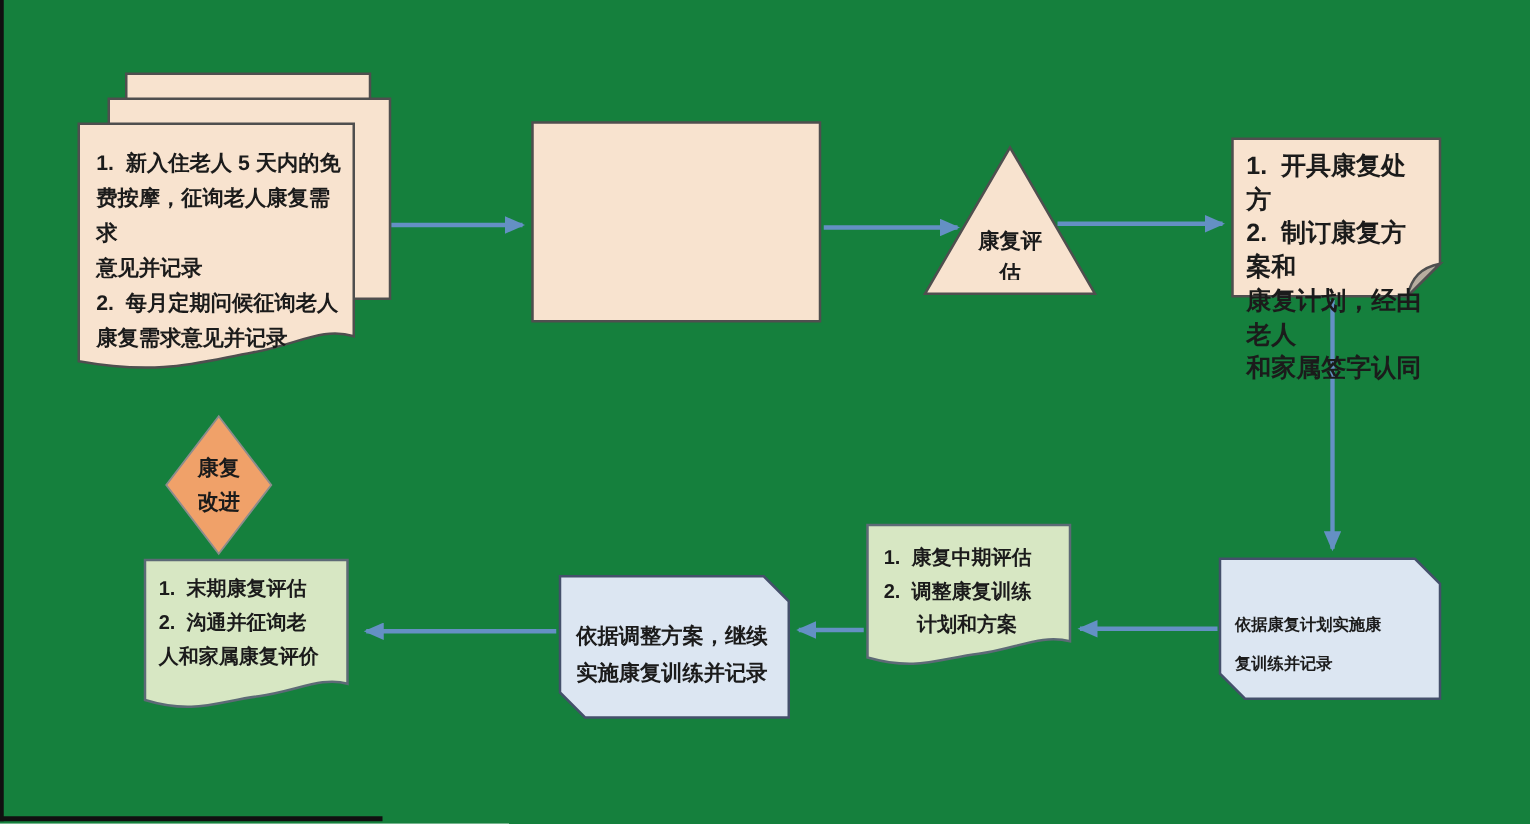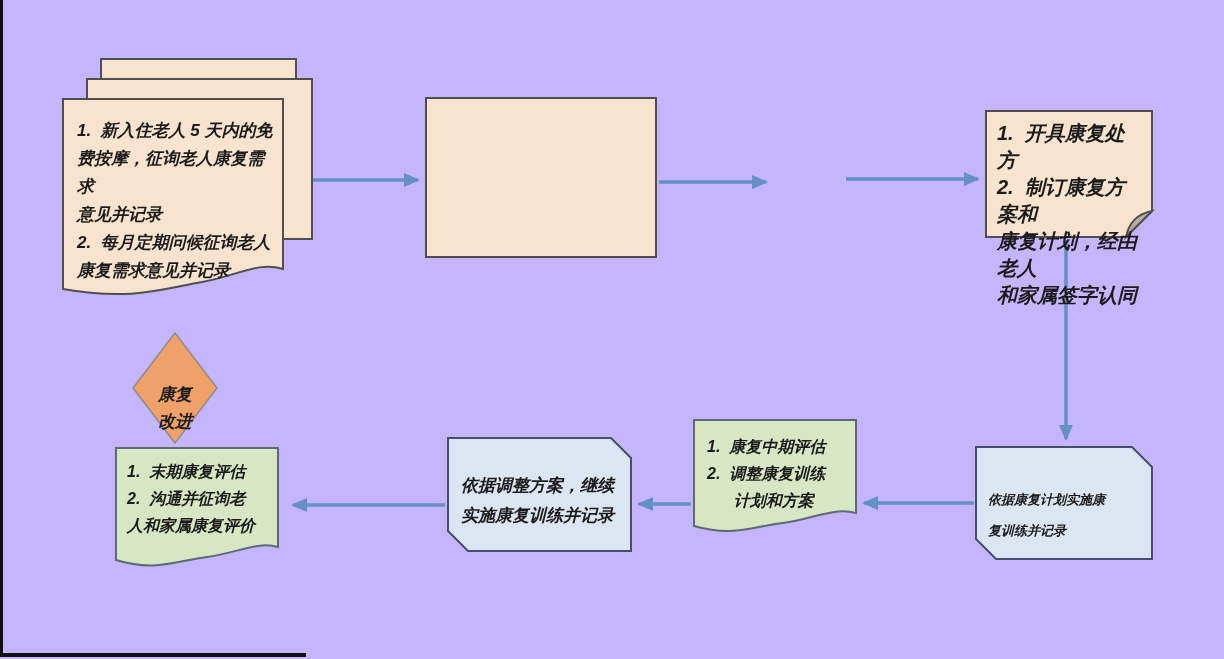--- a/index.html
+++ b/index.html
@@ -1,42 +1,42 @@
 <!DOCTYPE html>
 <html><head>
 <meta charset="utf-8">
 <style>
   html,body{margin:0;padding:0;background:#fff;}
-  .stage{position:relative;width:1224px;height:659px;background:#c4b5fd;overflow:hidden;
-         font-family:"Liberation Sans","DejaVu Sans",sans-serif;font-style:italic;}
+  .stage{position:relative;width:1224px;height:659px;background:#15803d;overflow:hidden;
+         font-family:"Liberation Sans","DejaVu Sans",sans-serif;}
   .node{position:absolute;}
   .node svg{position:absolute;left:0;top:0;overflow:visible;}
   .txt{position:absolute;white-space:pre-wrap;color:#1b1b1b;font-weight:600;
        -webkit-font-smoothing:antialiased;}
   
   .stack-node{left:62px;top:57px;width:253px;height:245px;}
   .stack-txt{left:15px;top:60px;width:200px;font-size:17px;line-height:28px;}
   .box2-node{left:425px;top:97px;width:232px;height:161px;}
   .box2-txt{left:12px;top:15px;width:210px;font-size:17px;line-height:28px;}
   .tri-node{left:738px;top:116px;width:140px;height:121px;}
   .tri-txt{left:0;right:0;top:64px;height:44px;overflow:hidden;text-align:center;
            font-size:17px;line-height:26px;}
   .note-node{left:985px;top:110px;width:168px;height:128px;}
   .note-txt{left:12px;top:10px;width:146px;font-size:20px;line-height:27px;}
   
   .bluR-node{left:975px;top:446px;width:178px;height:114px;}
   .bluR-txt{left:13px;top:38px;width:160px;font-size:13px;line-height:31px;}
   .grnM-node{left:693px;top:419px;width:165px;height:118px;padding-left:41px;}
   .grnM-txt{left:14px;top:14px;width:145px;font-size:16px;line-height:27px;}
-  .bluM-node{left:447px;top:437px;width:185px;height:132px;}
+  .bluM-node{left:447px;top:460px;width:185px;height:132px;}
   .bluM-txt{left:14px;top:34px;width:165px;font-size:17px;line-height:30px;}
   .grnL-node{left:115px;top:447px;width:165px;height:125px;}
   .grnL-txt{left:12px;top:11px;width:145px;font-size:16px;line-height:27px;}
   .dia-node{left:132px;top:332px;width:86px;height:112px;}
-  .dia-txt{left:0;right:0;top:29px;text-align:center;font-size:17px;line-height:27px;margin-top:20px;}
+  .dia-txt{left:0;right:0;top:29px;text-align:center;font-size:17px;line-height:27px;}
   
   .connector-layer{position:absolute;left:0;top:0;width:1224px;height:659px;pointer-events:none;}
   .frame-left{position:absolute;left:0;top:0;width:3px;height:657px;background:#101010;}
   .frame-bottom{position:absolute;left:0;top:653px;width:306px;height:4px;background:#101010;}
 </style>
 </head>
 <body>
 
 <div class="stage">
 
@@ -67,20 +67,27 @@
 2.  每月定期问候征询老人
 康复需求意见并记录</div>
   </div>
 
   <div class="node box2-node">
     <svg width="232" height="161" viewBox="0 0 232 161">
       <rect x="1" y="1" width="230" height="159" fill="#f8e3cf" stroke="#4f4f4f" stroke-width="2"></rect>
     </svg>
   </div>
 
+  <div class="node tri-node">
+    <svg width="140" height="121" viewBox="0 0 140 121">
+      <path d="M70 2 L138 119 L2 119 Z" fill="#f8e3cf" stroke="#4f4f4f" stroke-width="2"></path>
+    </svg>
+    <div class="txt tri-txt">康复评
+估</div>
+  </div>
 
   <div class="node note-node">
     <svg width="168" height="128" viewBox="0 0 168 128">
       <path d="M1 1 L167 1 L167 101 L141 127 L1 127 Z" fill="#f8e3cf" stroke="#4f4f4f" stroke-width="2"></path>
       <path d="M167 101 L141 127 C144 112 152 104 167 101 Z" fill="#b7ada0" stroke="#4f4f4f" stroke-width="2"></path>
     </svg>
     <div class="txt note-txt">1.  开具康复处方
 2.  制订康复方案和
 康复计划，经由老人
 和家属签字认同</div>

